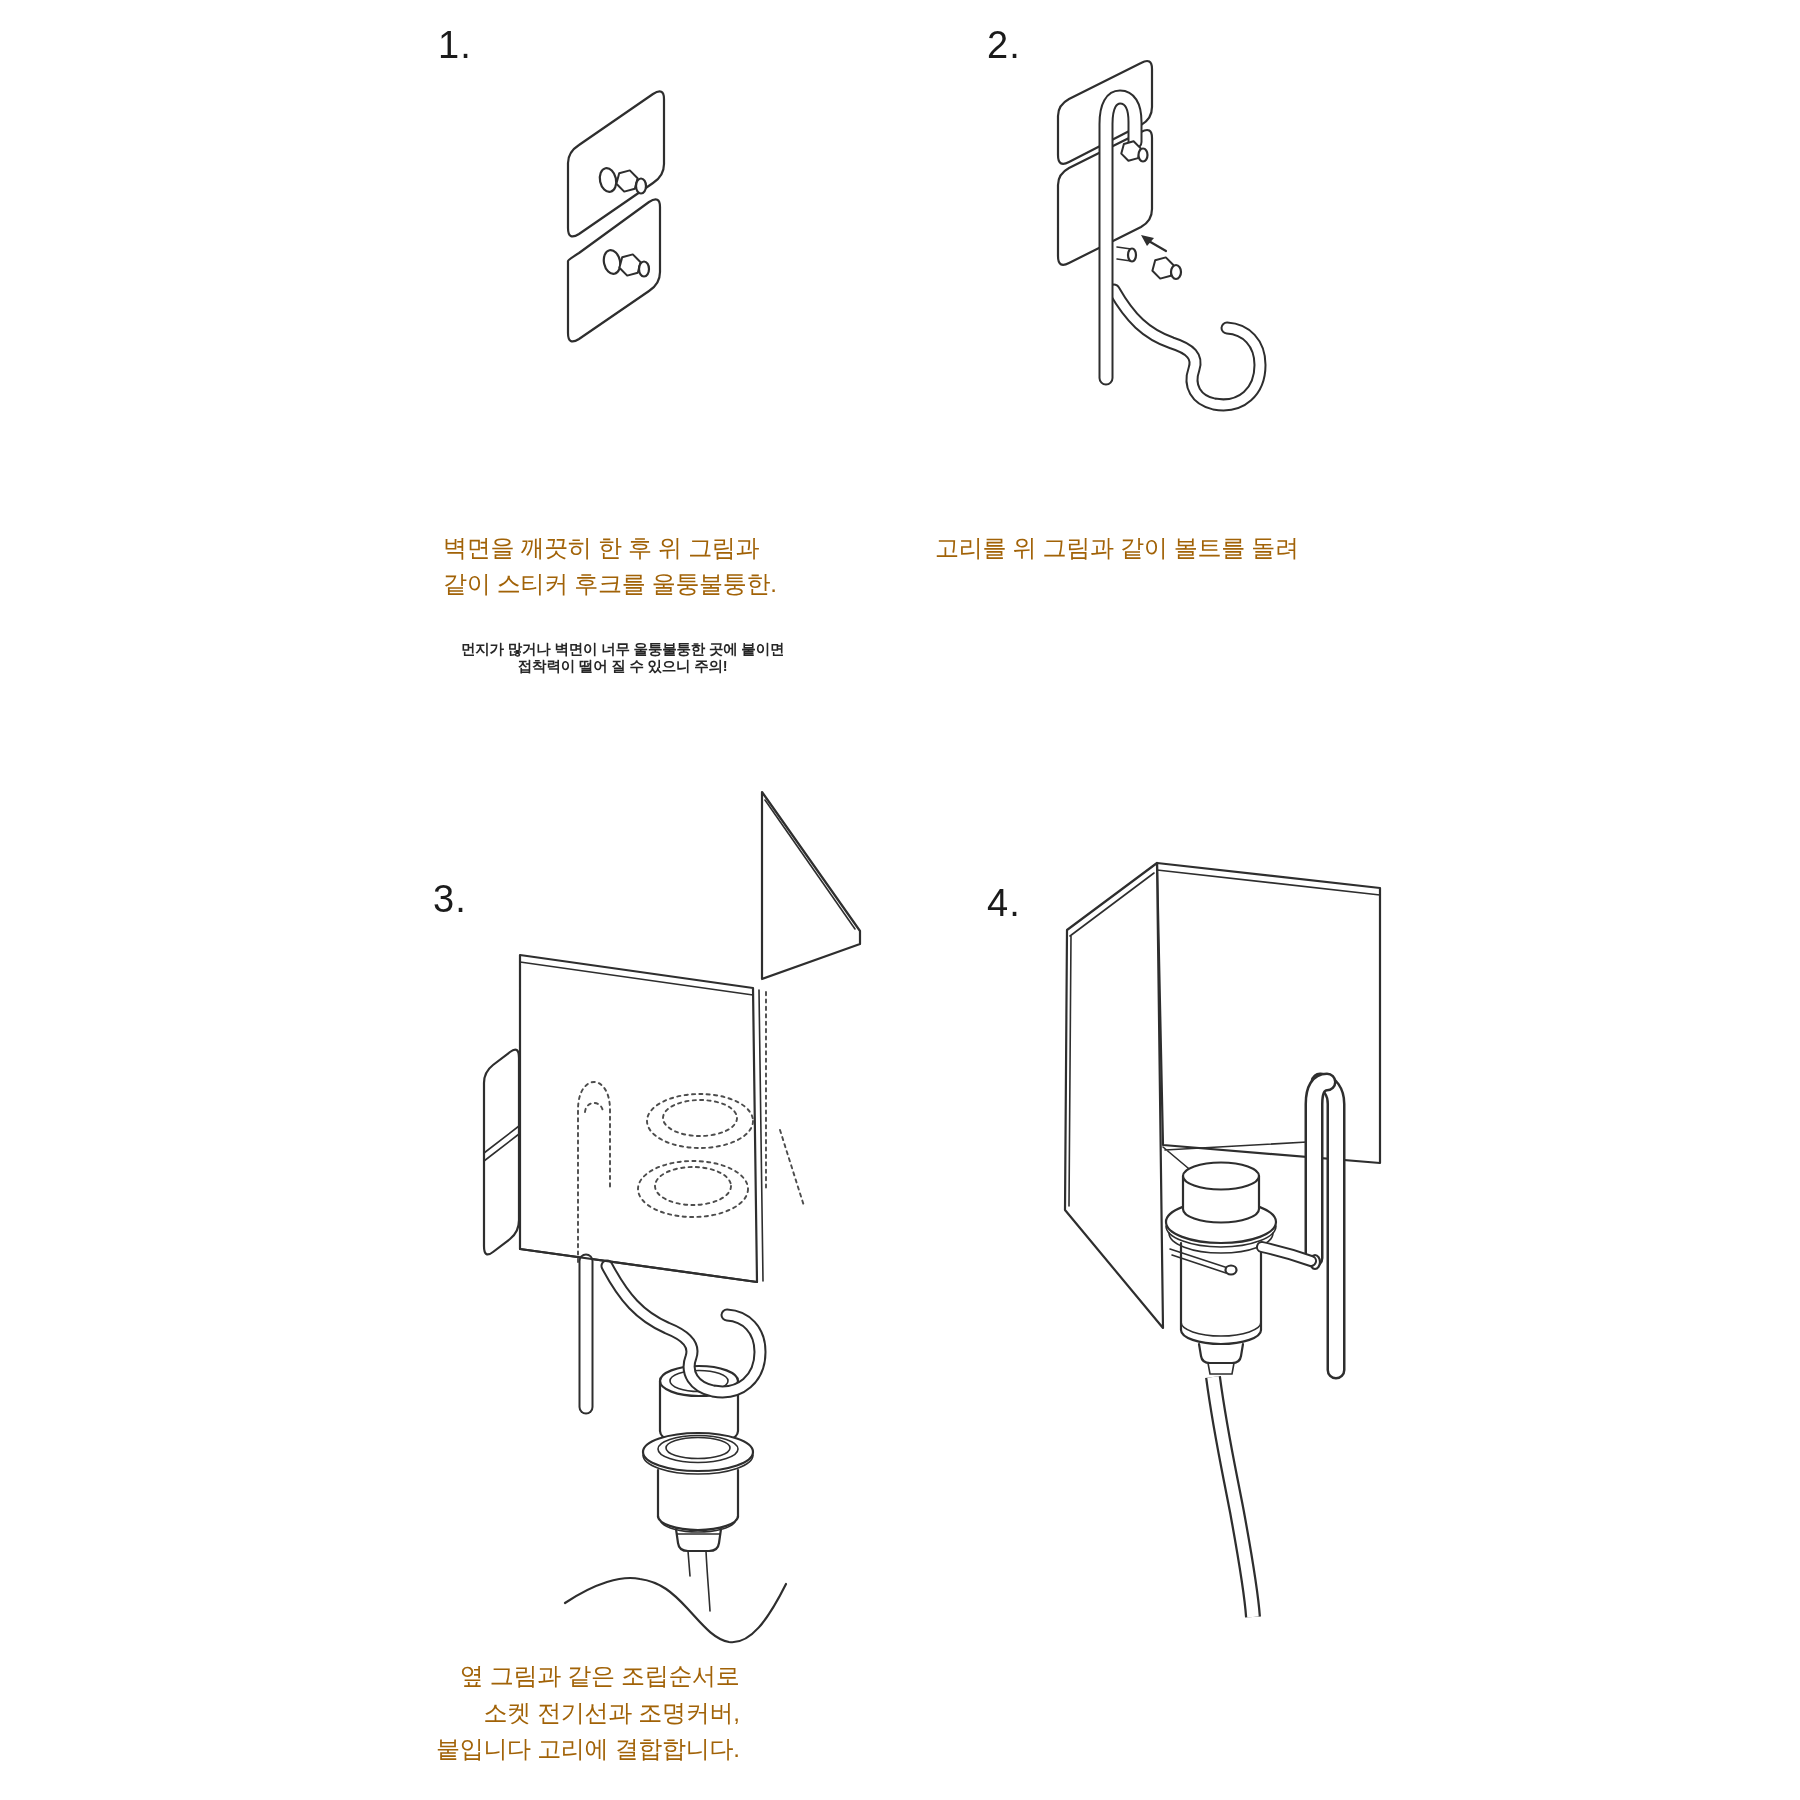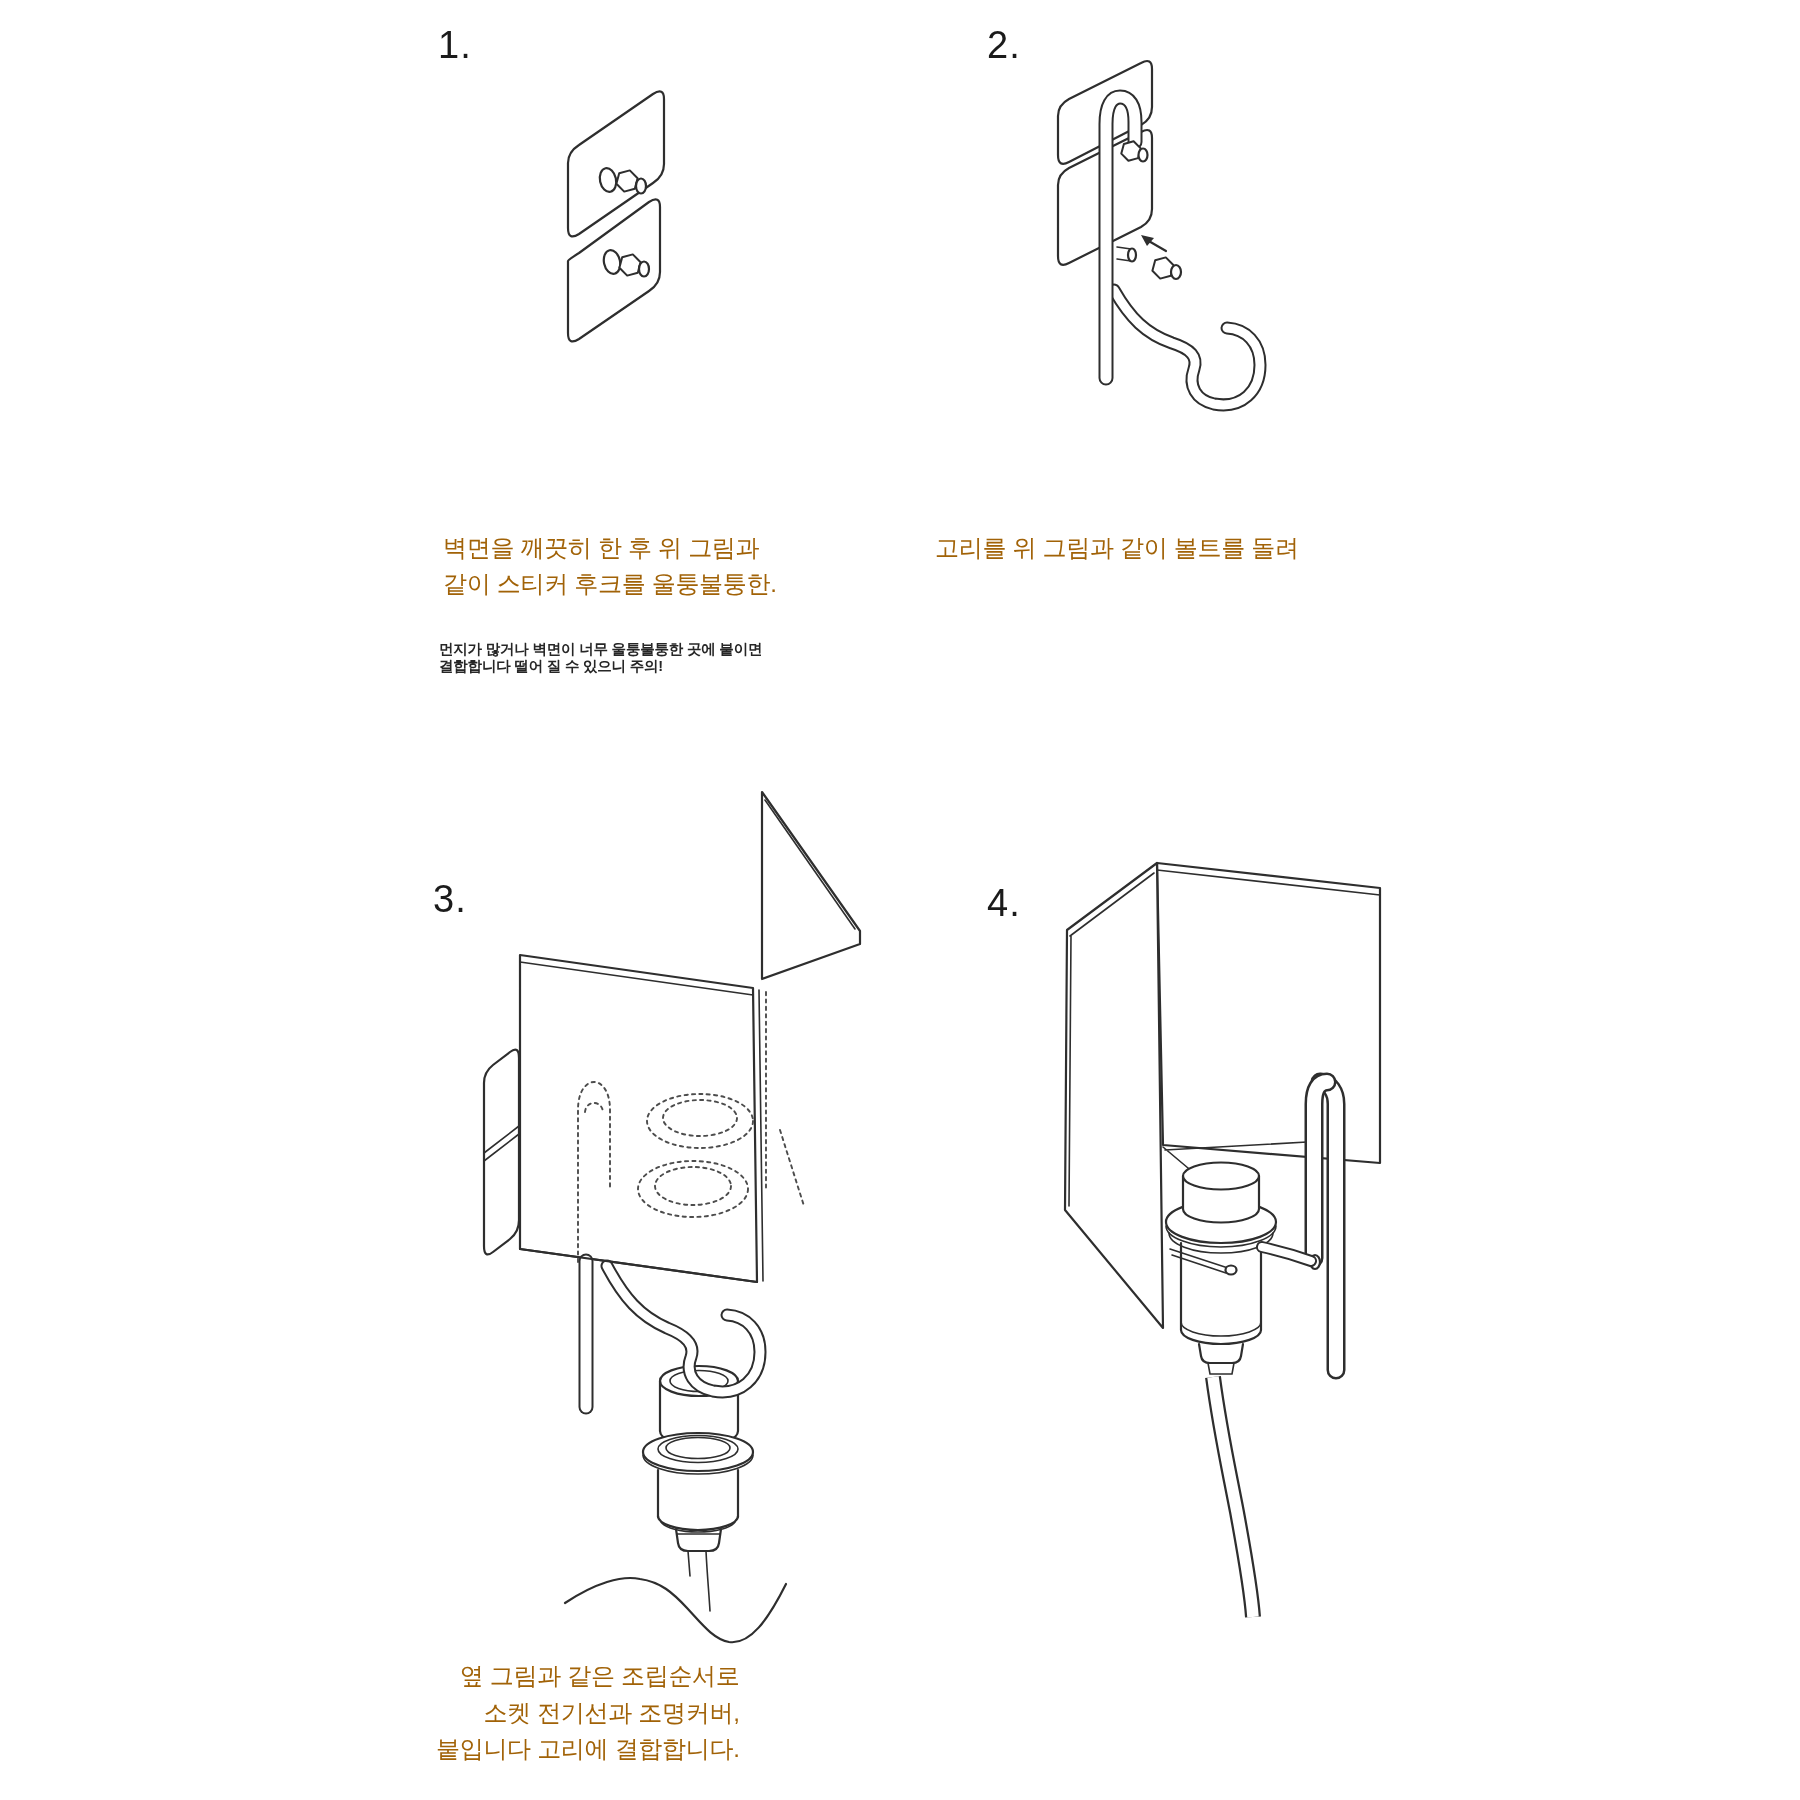--- a/index.html
+++ b/index.html
@@ -45,23 +45,23 @@
       <ellipse class="fw" cx="612" cy="262" rx="8" ry="12" transform="rotate(-12 612 262)"></ellipse>
       <polygon class="hex" points="640.6,262.2 632.8,254.4 622.2,257.2 619.4,267.8 627.2,275.6 637.8,272.8"></polygon>
       <ellipse class="fw" cx="644" cy="269" rx="5" ry="7.5"></ellipse>
     </g>
   </svg>
 
   <div class="cap" style="left:443px;top:530px;">
     <div>벽면을 깨끗히 한 후 위 그림과</div>
     <div>같이 스티커 후크를 울퉁불퉁한.</div>
   </div>
-  <div class="note" style="left:439px;top:641px;">
+  <div class="note" style="left:461px;top:641px;text-align:center;">
     <div>먼지가 많거나 벽면이 너무 울퉁불퉁한 곳에 붙이면</div>
-    <div>결합합니다 떨어 질 수 있으니 주의!</div>
+    <div>접착력이 떨어 질 수 있으니 주의!</div>
   </div>
 
   <div class="num" style="left:987px;top:24px;">2.</div>
 
   <svg style="left:1040px;top:40px;" width="250" height="385" viewBox="1040 40 250 385">
 
     <path class="fw" d="M1058,116 L1058,155 Q1058,168 1069,162 L1141,125 Q1152,119 1152,107 L1152,69 Q1152,57 1141,63 L1069,99 Q1058,105 1058,116 Z"></path>
     <path class="fw" d="M1058,185 L1058,256 Q1058,269 1069,263 L1141,227 Q1152,221 1152,209 L1152,138 Q1152,126 1141,132 L1069,168 Q1058,174 1058,185 Z"></path>
 
     <g>

